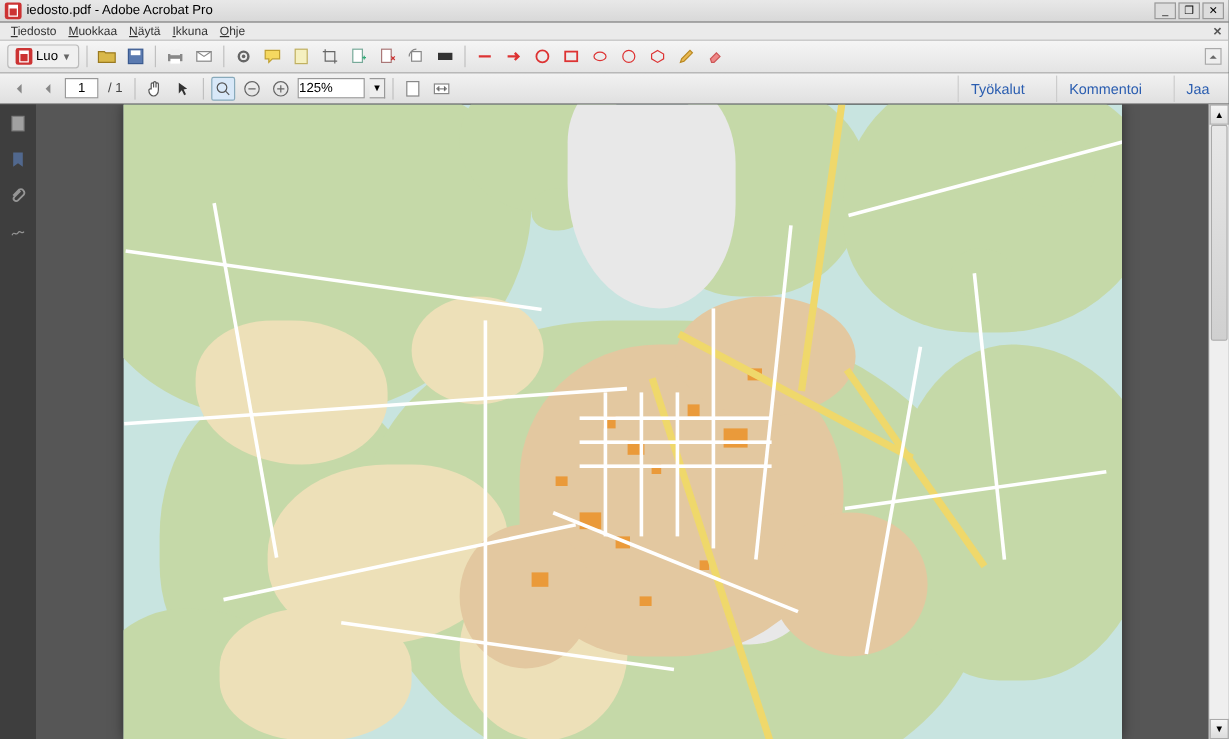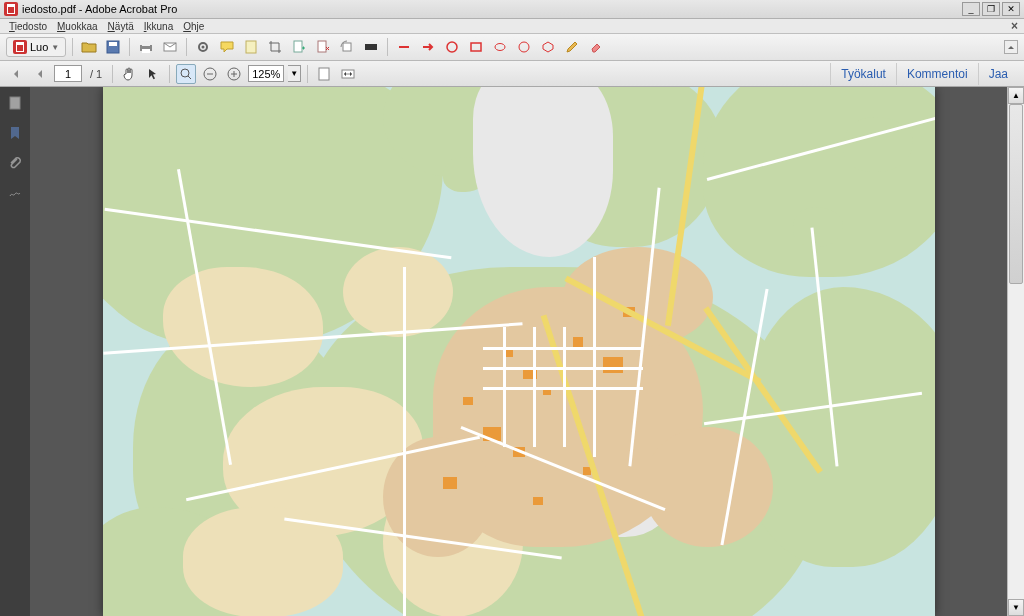--- a/index.html
+++ b/index.html
@@ -21,24 +21,24 @@
 .luo-icon::after{content:"";position:absolute;inset:2px 3px;border:1px solid #fff;border-top:3px solid #fff;}
 .luo-drop { font-size: 8px; color: #666; }
 .sep { width: 1px; height: 18px; background: #c0c0c0; margin: 0 2px; }
 
 .icon-btn { width: 20px; height: 20px; display: flex; align-items: center; justify-content: center; cursor: pointer; border-radius: 2px; }
 .icon-btn svg { width: 16px; height: 16px; }
 
 .toolbar2 { height: 26px; background: linear-gradient(#f2f2f2,#e0e0e0); border-bottom: 1px solid #a8a8a8; display: flex; align-items: center; padding: 0 6px; gap: 4px; }
 .page-input { width: 28px; height: 17px; font-size: 11px; text-align: center; border: 1px solid #999; background: #fff; }
 .page-total { font-size: 11px; color: #444; padding: 0 4px; }
-.zoom-input { width: 36px; height: 17px; font-size: 11px; text-align: center; border: 1px solid #999; background: #fff; }
+.zoom-input { width: 56px; height: 17px; font-size: 11px; text-align: left; border: 1px solid #999; background: #fff; }
 .zoom-dd { width: 13px; height: 17px; border:1px solid #999; border-left:none; background:#eee; font-size:8px; display:flex; align-items:center; justify-content:center; cursor:pointer; }
 
-.right-links { margin-left: auto; display: flex; gap: 0; font-size: 12px; }
+.right-links { margin-left: auto; display: flex; gap: 16px; font-size: 12px; }
 .right-links a { color: #2a5db0; padding: 4px 10px; cursor: pointer; border-left: 1px solid #ccc; }
 
 .collapse-btn { width: 14px; height: 14px; border: 1px solid #aaa; background:#eee; margin-left:auto; display:flex; align-items:center; justify-content:center; cursor:pointer; }
 
 .work-area { display: flex; height: 529px; }
 .sidebar { width: 30px; background: #3e3e3e; display: flex; flex-direction: column; align-items: center; padding-top: 8px; gap: 14px; }
 .sb-icn { width: 16px; height: 16px; cursor: pointer; opacity: .7; }
 .sb-icn svg { width:16px; height:16px; }
 
 .doc-area { flex: 1; background: #565656; display: flex; justify-content: center; overflow: hidden; position: relative; }

